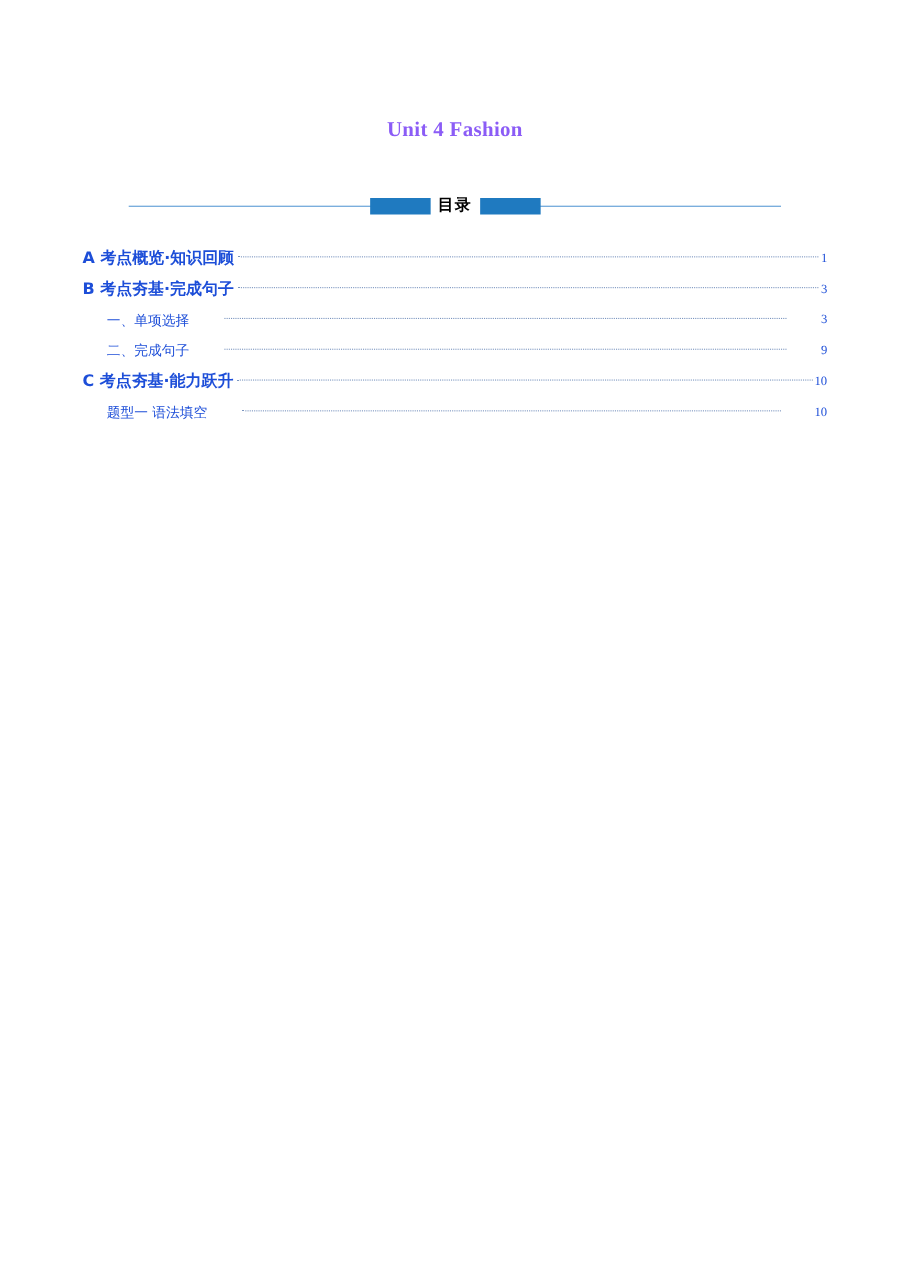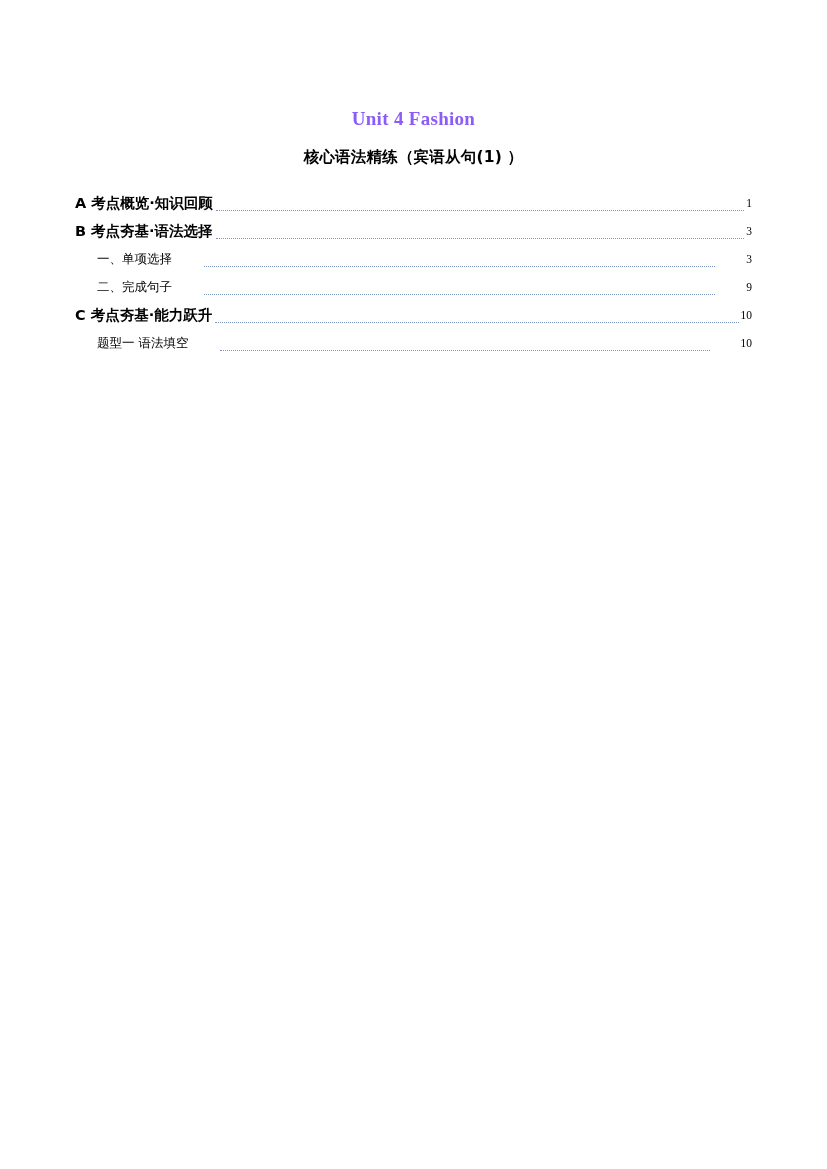--- a/index.html
+++ b/index.html
@@ -73,22 +73,22 @@
     font-size: 14.5px;
     color: #000;
     letter-spacing: 1px;
     line-height: 20px;
   }
   .toc {
     margin-top: 22px;
   }
   .toc-row {
     display: flex;
-    align-items: flex-end;
-    color: #000000;
+    align-items: center;
+    color: #1d4ed8;
     margin-bottom: 2px;
     line-height: 26px;
   }
   .toc-row .txt {
     white-space: nowrap;
   }
   .toc-row .dots {
     flex: 1;
     border-bottom: 1px dotted #7b95bf;
     margin: 0 2px 5px 3px;
@@ -114,33 +114,37 @@
     gap: 29px;
   }
   .lvl2 .pg { font-size: 11.5px; }
 </style>
 </head>
 <body>
 
 <div class="page">
 
   <div class="doc-title">Unit 4 Fashion</div>
-  <div class="doc-subtitle">核心语法精练（宾语从句(1) ）</div>
 
+  <div class="toc-banner">
+    <div class="rule"></div>
+    <div class="bar"></div>
+    <div class="label">目录</div>
+  </div>
 
   <div class="toc">
 
     <div class="toc-row lvl1">
       <span class="txt">A 考点概览·知识回顾</span>
       <span class="dots"></span>
       <span class="pg">1</span>
     </div>
 
     <div class="toc-row lvl1">
-      <span class="txt">B 考点夯基·语法选择</span>
+      <span class="txt">B 考点夯基·完成句子</span>
       <span class="dots"></span>
       <span class="pg">3</span>
     </div>
 
     <div class="toc-row lvl2">
       <span class="txt">一、单项选择</span>
       <span class="dots"></span>
       <span class="pg">3</span>
     </div>
 

